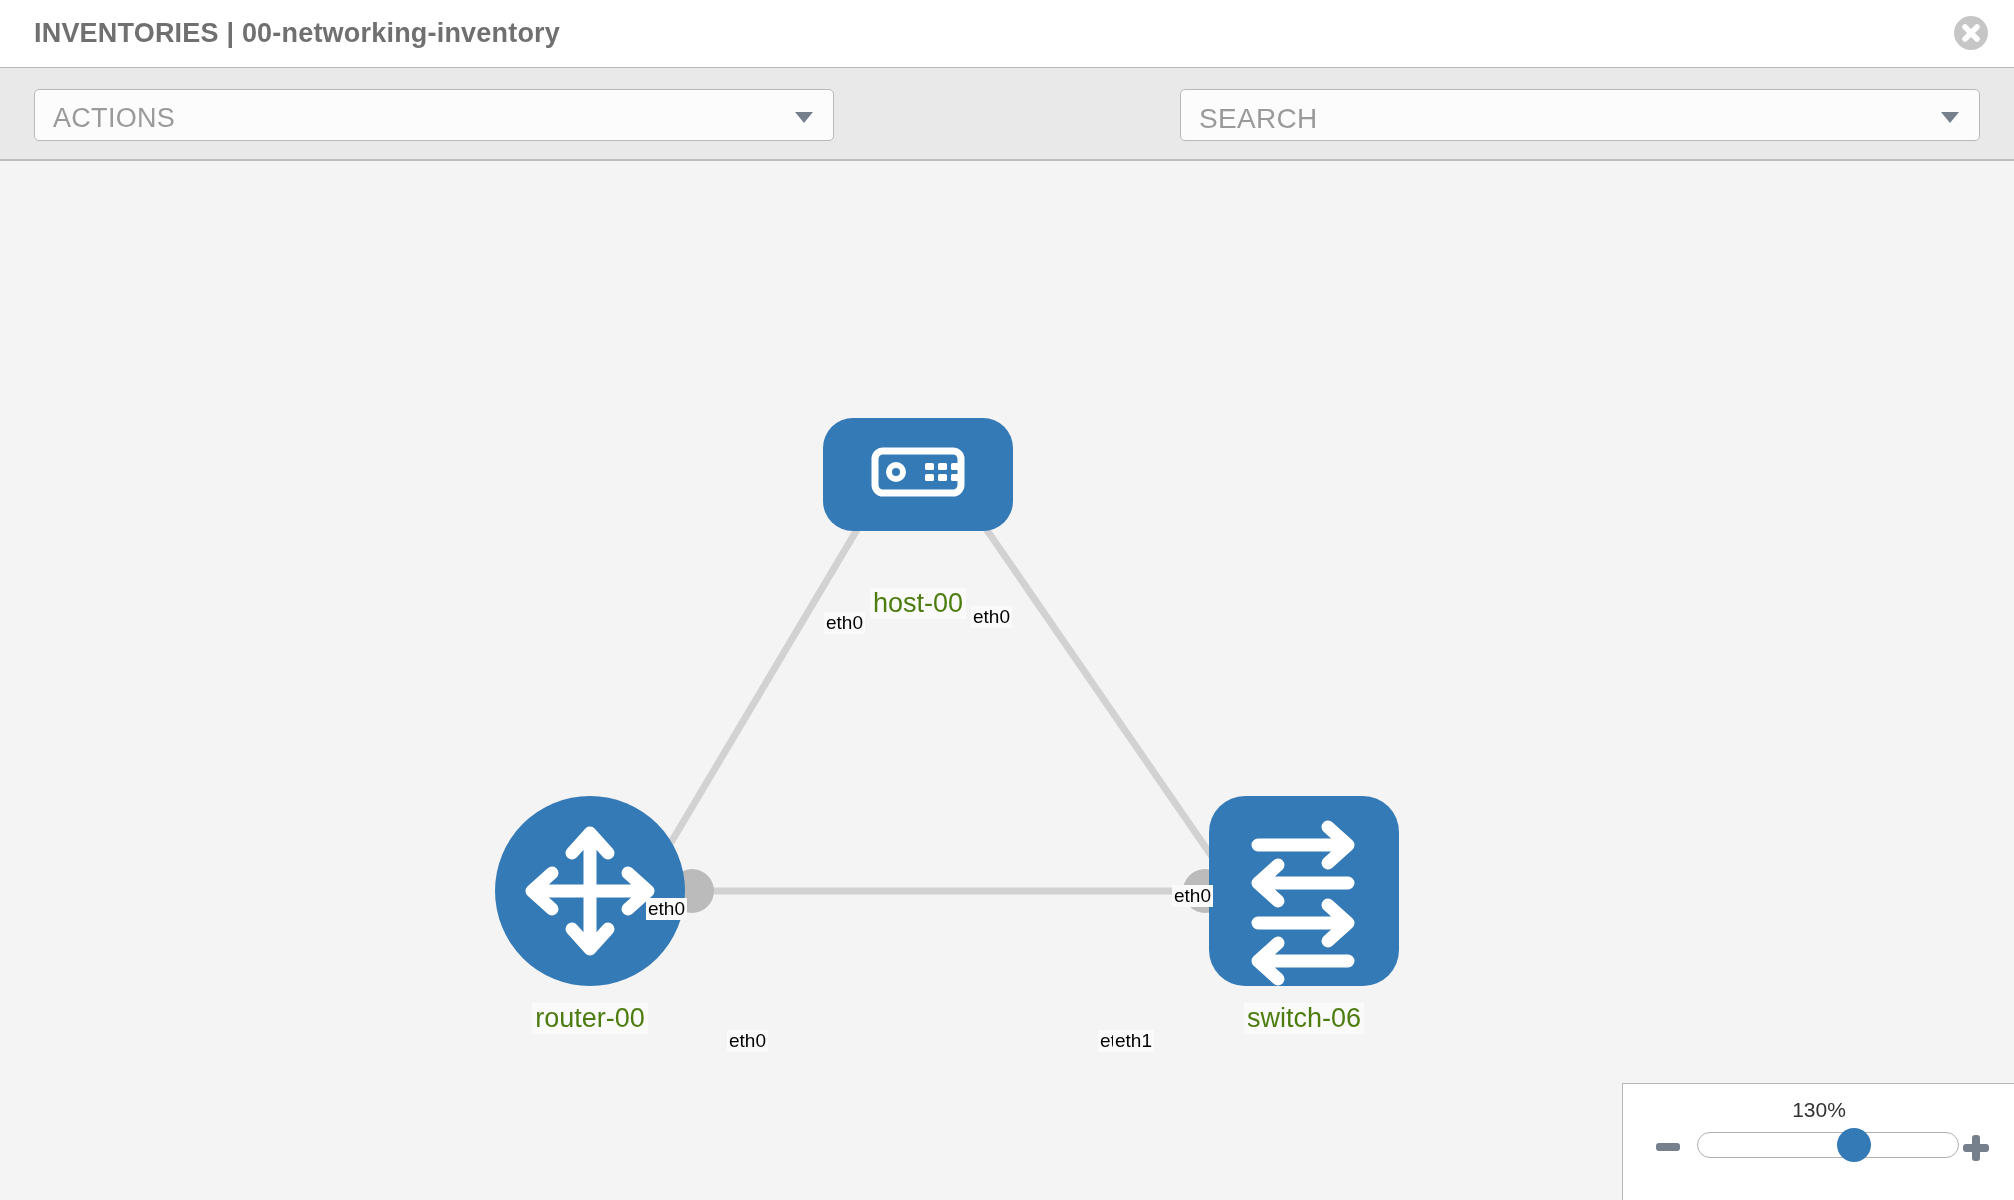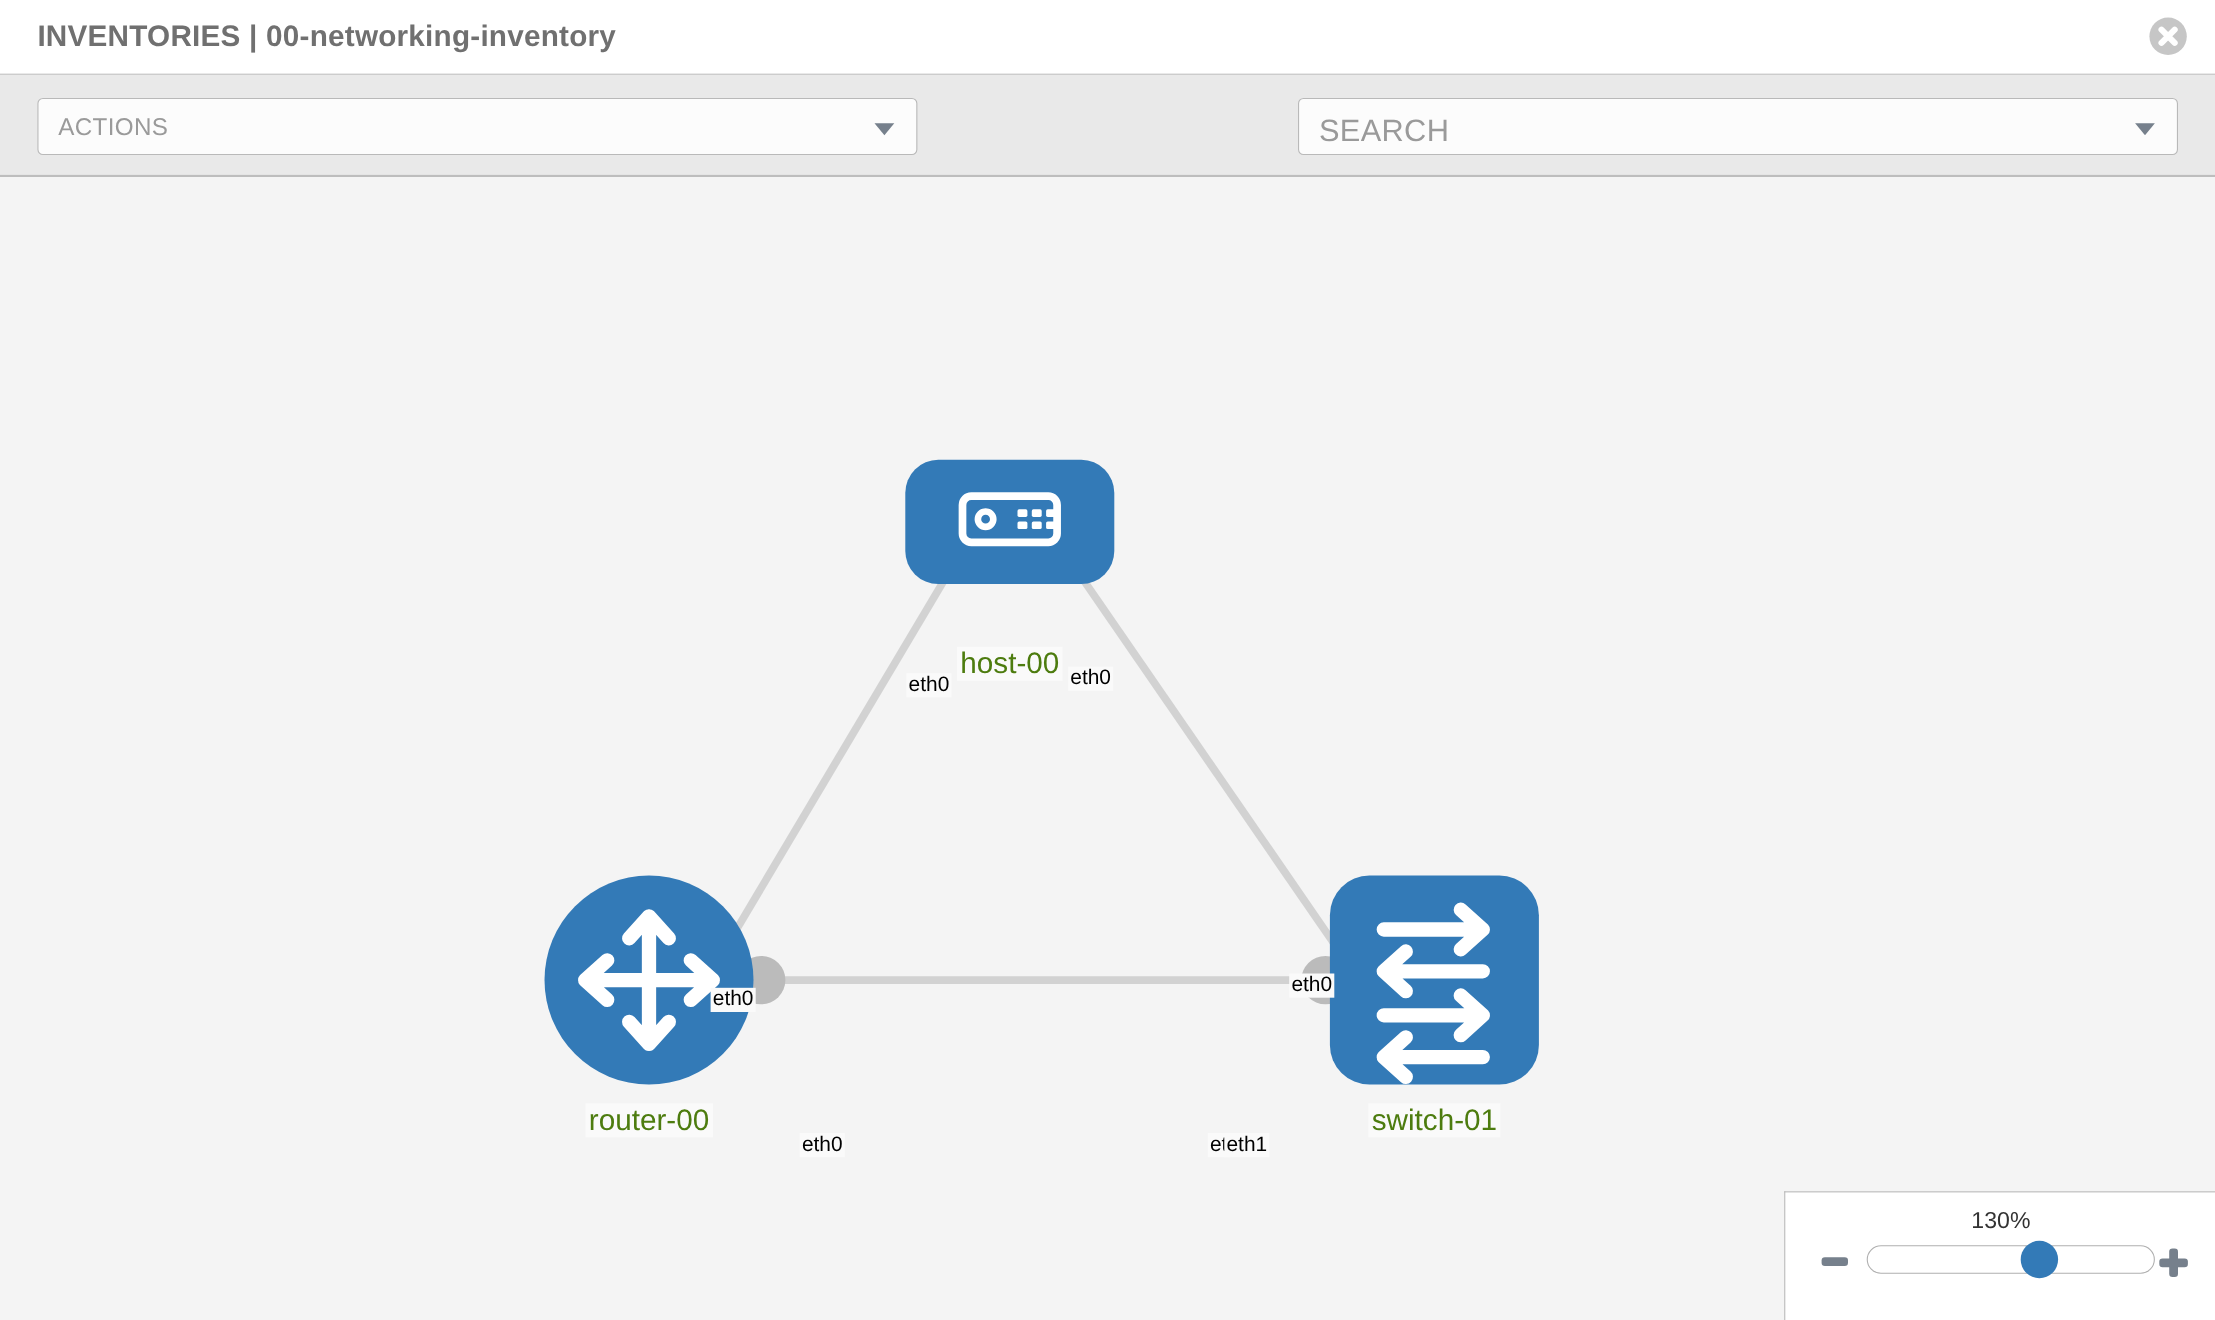--- a/index.html
+++ b/index.html
@@ -42,21 +42,21 @@
   .actions-select {
     position: absolute; left: 34px; top: 21px;
     width: 800px; height: 52px;
     background: #fcfcfc;
     border: 1px solid #b9b9b9;
     border-radius: 5px;
     cursor: pointer;
   }
   .actions-label {
     position: absolute; left: 18px; top: 13px;
-    font-size: 22px; color: #9a9a9a; letter-spacing: 0.3px;
+    font-size: 27px; color: #9a9a9a; letter-spacing: 0.3px;
   }
   .caret {
     position: absolute; right: 20px; top: 22px;
     width: 0; height: 0;
     border-left: 9px solid transparent;
     border-right: 9px solid transparent;
     border-top: 11px solid #76808c;
   }
   .tool-icon {
     position: absolute; top: 93px;
@@ -227,21 +227,21 @@
           <path d="M1258 684 H1348 M1348 684 L1328 666 M1348 684 L1328 702"></path>
           <path d="M1348 722 H1258 M1258 722 L1278 704 M1258 722 L1278 740"></path>
           <path d="M1258 762 H1348 M1348 762 L1328 744 M1348 762 L1328 780"></path>
           <path d="M1348 800 H1258 M1258 800 L1278 782 M1258 800 L1278 818"></path>
         </g>
       </g>
     </svg>
 
     <div class="node-label" style="left:918px; top:427px;">host-00</div>
     <div class="node-label" style="left:590px; top:842px;">router-00</div>
-    <div class="node-label" style="left:1304px; top:842px;">switch-01</div>
+    <div class="node-label" style="left:1304px; top:842px;">switch-06</div>
 
     <div class="iface-label" style="left:824px; top:451px;">eth0</div>
     <div class="iface-label" style="left:971px; top:445px;">eth0</div>
     <div class="iface-label" style="left:646px; top:737px;">eth0</div>
     <div class="iface-label" style="left:1172px; top:724px;">eth0</div>
     <div class="iface-label" style="left:727px; top:869px;">eth0</div>
     <div class="iface-label" style="left:1098px; top:869px;">et</div>
     <div class="iface-label" style="left:1113px; top:869px;">eth1</div>
 
     <div class="zoom-panel" style="left:1622px; top:922px;">

